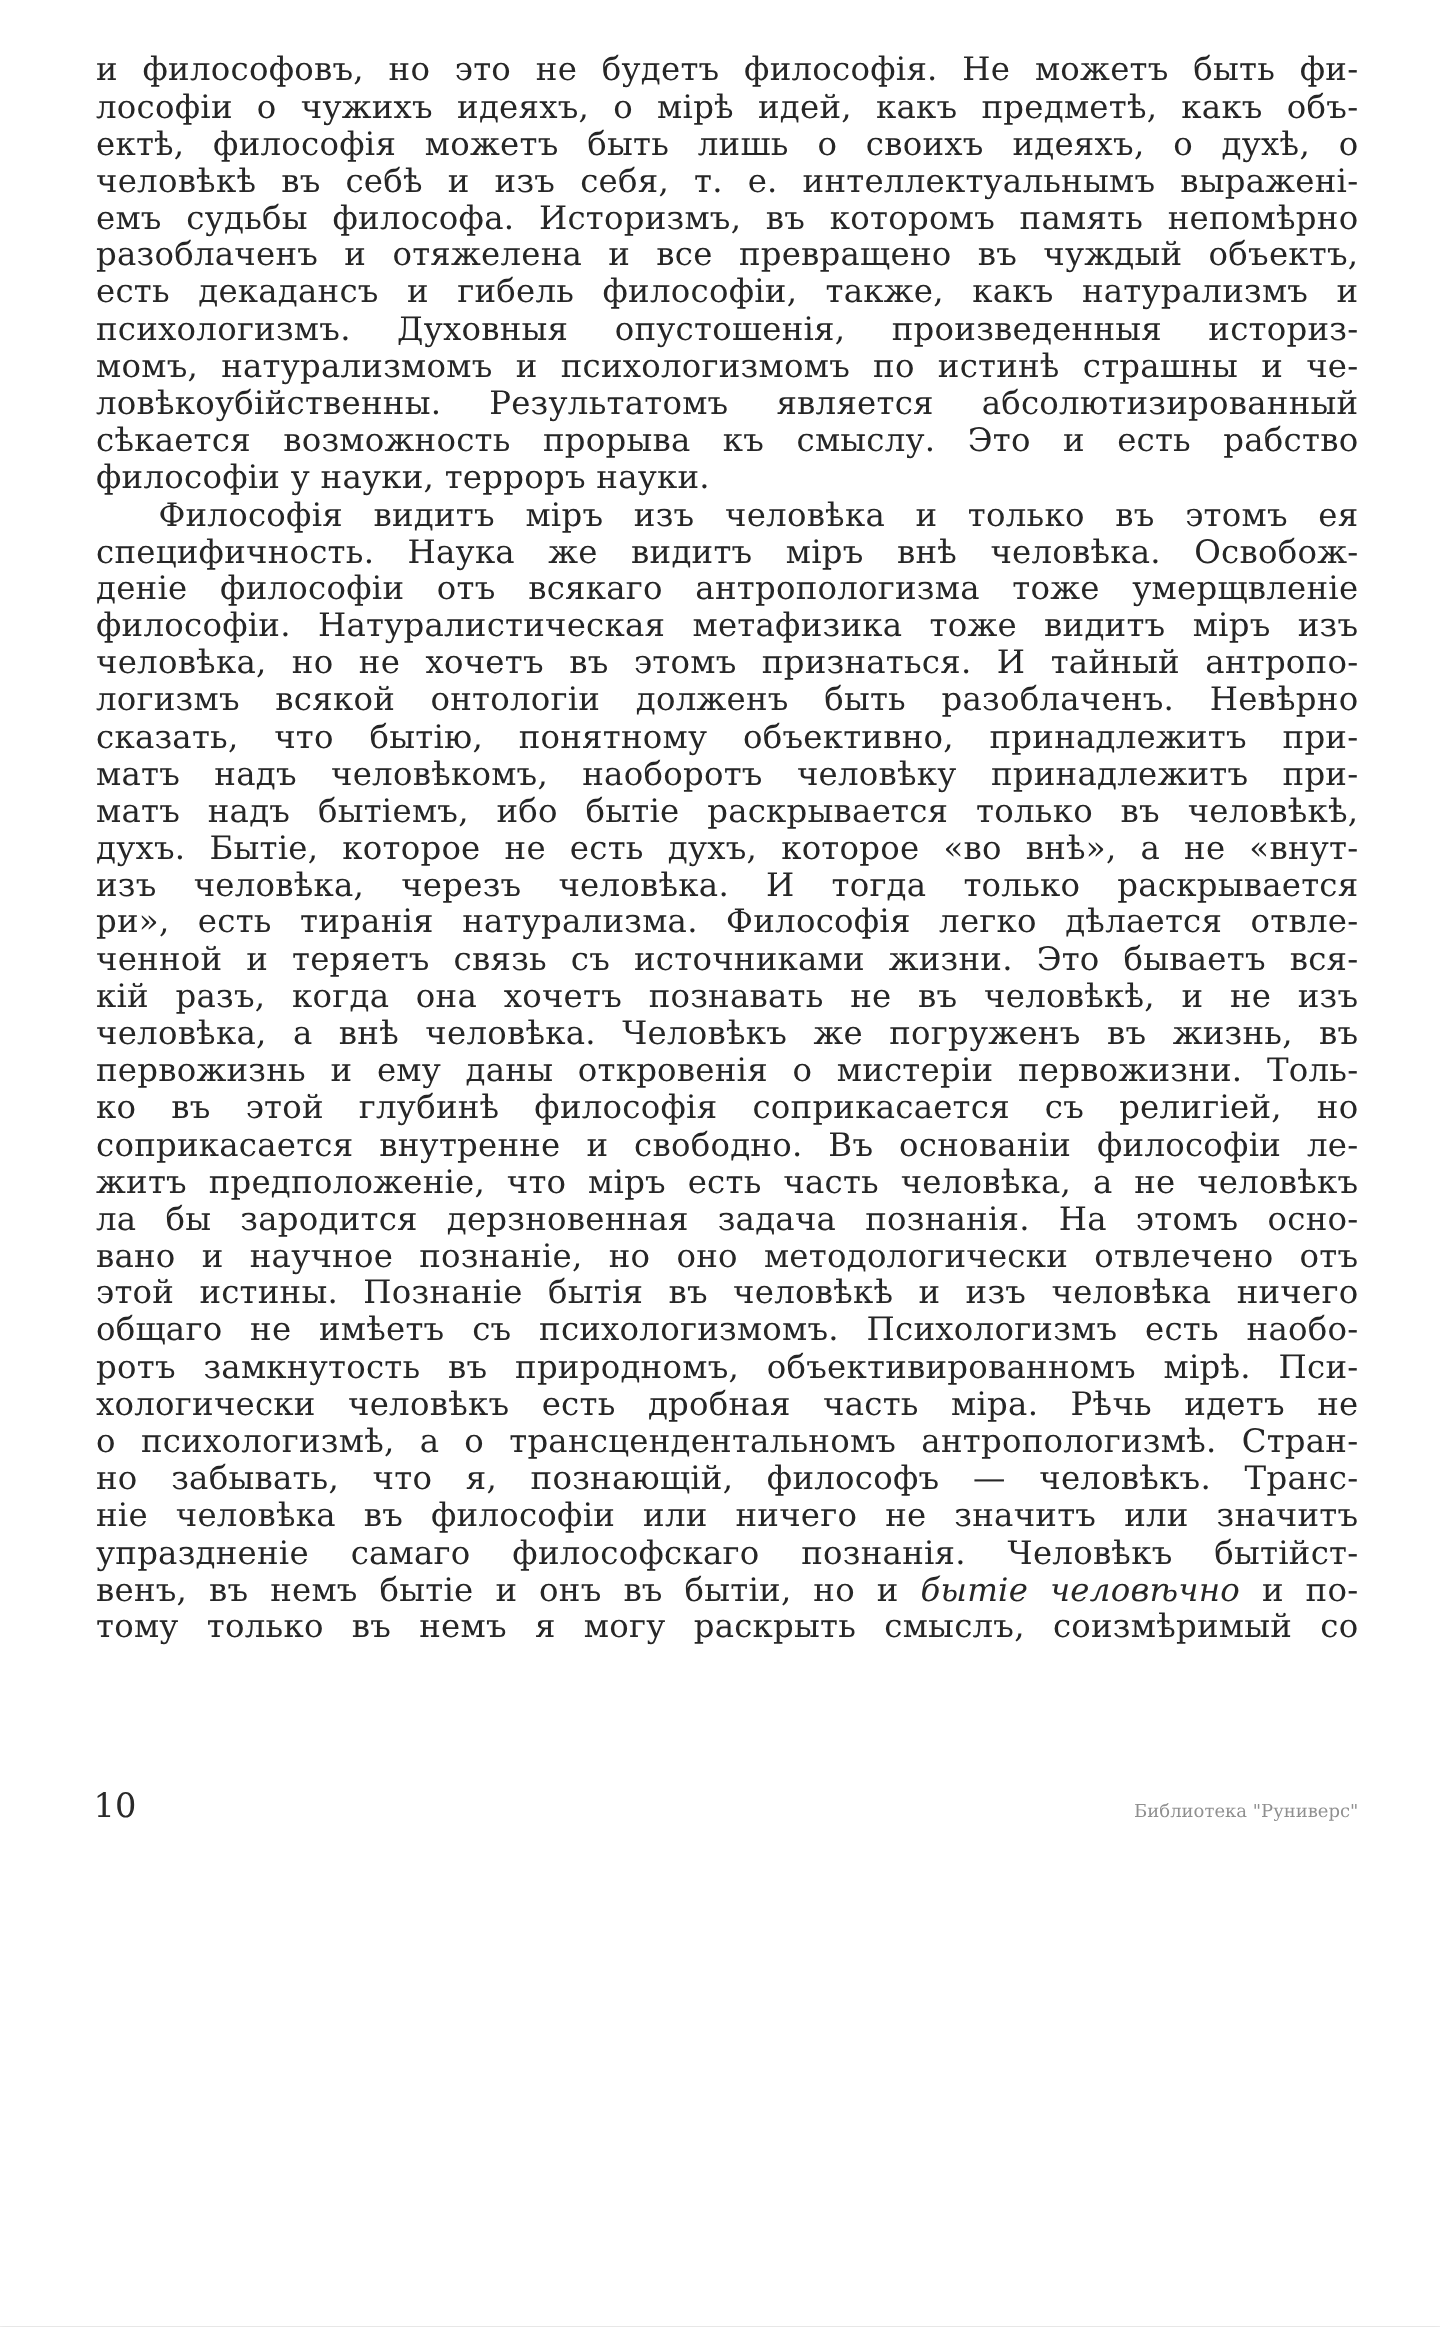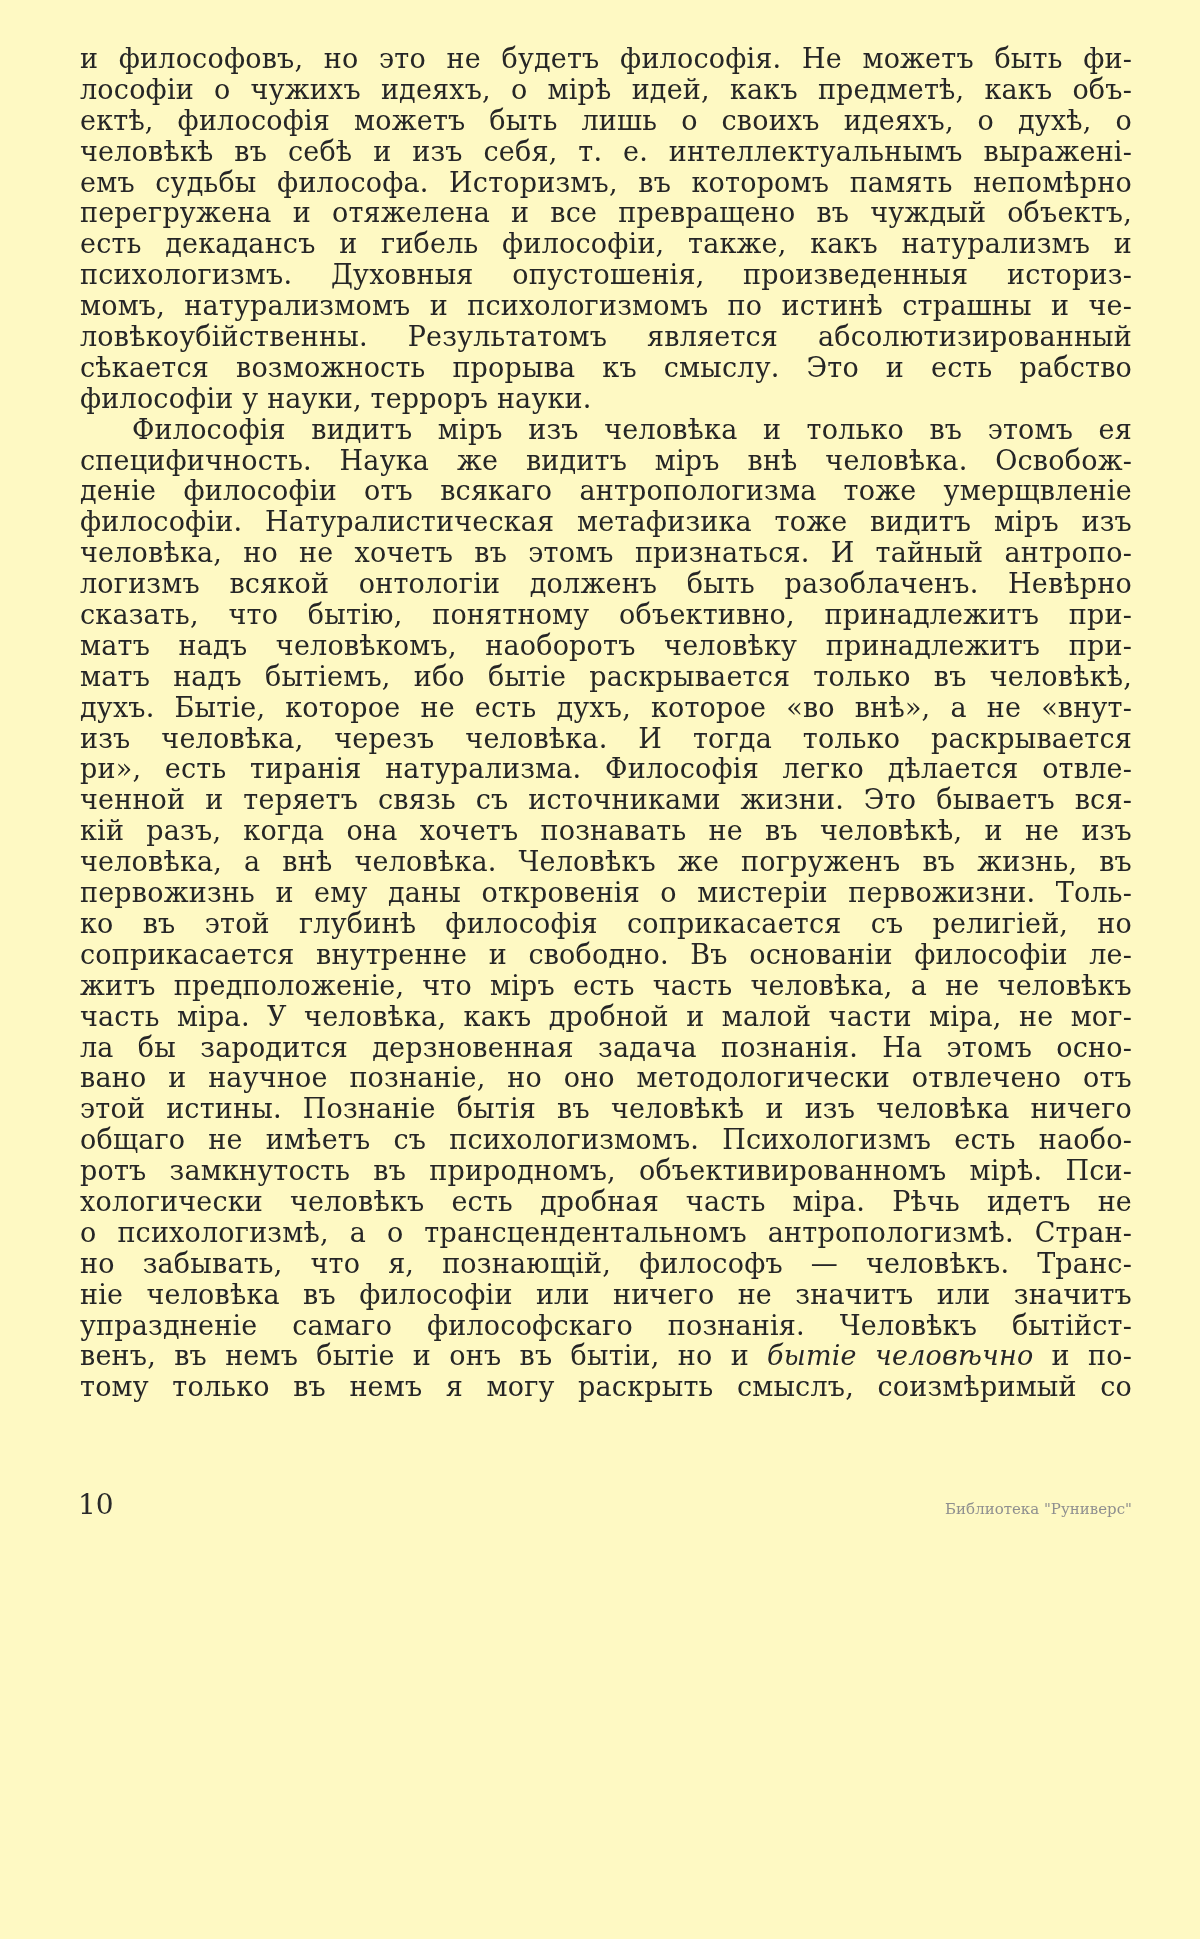--- a/index.html
+++ b/index.html
@@ -5,21 +5,21 @@
   html, body {
     margin: 0;
     padding: 0;
     background: #d8d8d6;
   }
   .scan-page {
     position: relative;
     width: 1200px;
     height: 1939px;
     margin: 0 auto;
-    background: #fef9c3;
+    background: #ffffff;
     color: #262626;
     font-family: "DejaVu Serif", "Liberation Serif", serif;
     box-shadow: 0 0 6px rgba(0,0,0,0.25);
     overflow: hidden;
   }
   .text-block {
     position: absolute;
     left: 80px;
     top: 44px;
     width: 1052px;
@@ -66,21 +66,21 @@
 <body>
 
 <div class="scan-page">
   <div class="text-block">
       <div class="paragraph">
         <div class="line">и философовъ, но это не будетъ философія. Не можетъ быть фи-</div>
         <div class="line">лософіи о чужихъ идеяхъ, о мірѣ идей, какъ предметѣ, какъ объ-</div>
         <div class="line">ектѣ, философія можетъ быть лишь о своихъ идеяхъ, о духѣ, о</div>
         <div class="line">человѣкѣ въ себѣ и изъ себя, т. е. интеллектуальнымъ выраженi-</div>
         <div class="line">емъ судьбы философа. Историзмъ, въ которомъ память непомѣрно</div>
-        <div class="line">перегружена и отяжелена и все превращено въ чуждый объектъ,</div>
+        <div class="line">разоблаченъ и отяжелена и все превращено въ чуждый объектъ,</div>
         <div class="line">есть декадансъ и гибель философіи, также, какъ натурализмъ и</div>
         <div class="line">психологизмъ. Духовныя опустошенія, произведенныя историз-</div>
         <div class="line">момъ, натурализмомъ и психологизмомъ по истинѣ страшны и че-</div>
         <div class="line">ловѣкоубійственны. Результатомъ является абсолютизированный</div>
         <div class="line">сѣкается возможность прорыва къ смыслу. Это и есть рабство</div>
         <div class="line last">философіи у науки, терроръ науки.</div>
       </div>
       <div class="paragraph">
         <div class="line indent">Философія видитъ міръ изъ человѣка и только въ этомъ ея</div>
         <div class="line">специфичность. Наука же видитъ міръ внѣ человѣка. Освобож-</div>
@@ -94,21 +94,20 @@
         <div class="line">духъ. Бытіе, которое не есть духъ, которое «во внѣ», а не «внут-</div>
         <div class="line">изъ человѣка, черезъ человѣка. И тогда только раскрывается</div>
         <div class="line">ри», есть тиранія натурализма. Философія легко дѣлается отвле-</div>
         <div class="line">ченной и теряетъ связь съ источниками жизни. Это бываетъ вся-</div>
         <div class="line">кій разъ, когда она хочетъ познавать не въ человѣкѣ, и не изъ</div>
         <div class="line">человѣка, а внѣ человѣка. Человѣкъ же погруженъ въ жизнь, въ</div>
         <div class="line">первожизнь и ему даны откровенія о мистеріи первожизни. Толь-</div>
         <div class="line">ко въ этой глубинѣ философія соприкасается съ религіей, но</div>
         <div class="line">соприкасается внутренне и свободно. Въ основаніи философіи ле-</div>
         <div class="line">житъ предположеніе, что міръ есть часть человѣка, а не человѣкъ</div>
-        <div class="line">часть міра. У человѣка, какъ дробной и малой части міра, не мог-</div>
         <div class="line">ла бы зародится дерзновенная задача познанія. На этомъ осно-</div>
         <div class="line">вано и научное познаніе, но оно методологически отвлечено отъ</div>
         <div class="line">этой истины. Познаніе бытія въ человѣкѣ и изъ человѣка ничего</div>
         <div class="line">общаго не имѣетъ съ психологизмомъ. Психологизмъ есть наобо-</div>
         <div class="line">ротъ замкнутость въ природномъ, объективированномъ мірѣ. Пси-</div>
         <div class="line">хологически человѣкъ есть дробная часть міра. Рѣчь идетъ не</div>
         <div class="line">о психологизмѣ, а о трансцендентальномъ антропологизмѣ. Стран-</div>
         <div class="line">но забывать, что я, познающій, философъ — человѣкъ. Транс-</div>
         <div class="line">ніе человѣка въ философіи или ничего не значитъ или значитъ</div>
         <div class="line">упраздненіе самаго философскаго познанія. Человѣкъ бытійст-</div>

